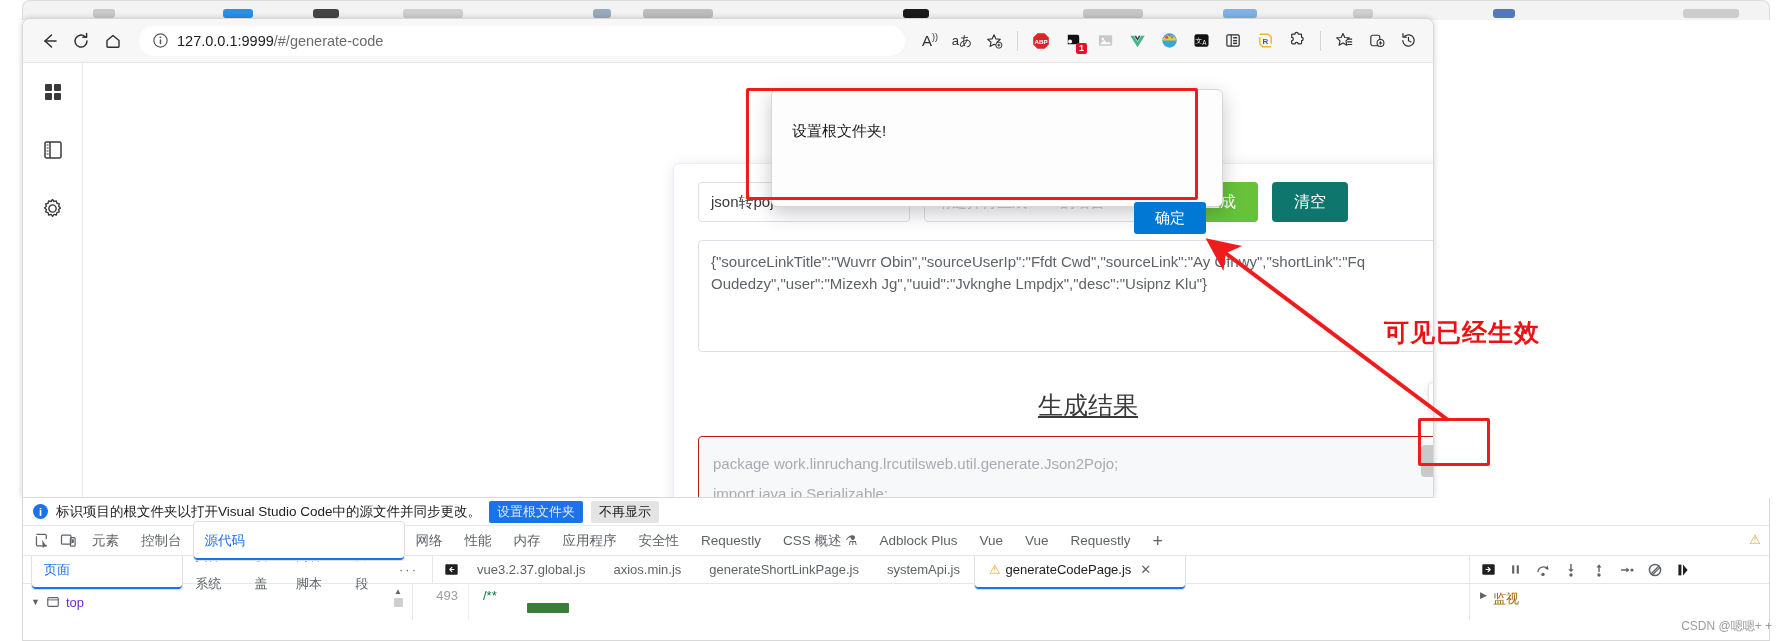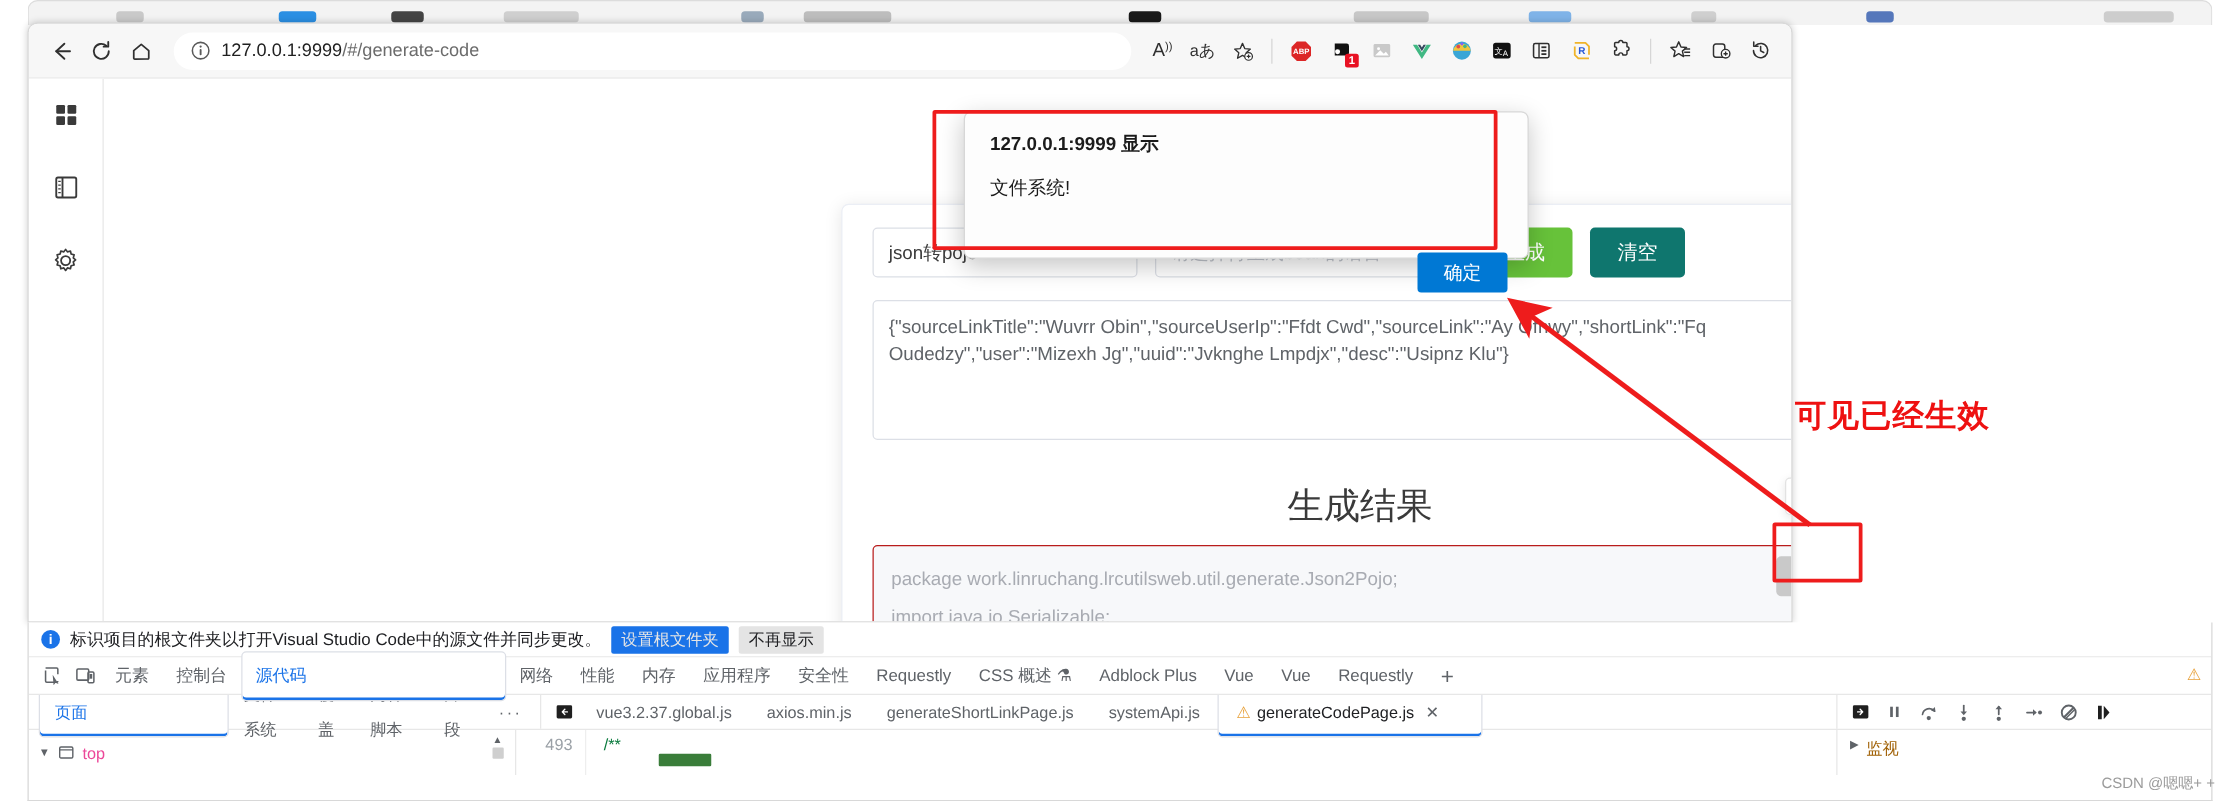--- a/index.html
+++ b/index.html
@@ -93,21 +93,21 @@
     margin-top:18px; width:100%; height:112px; border:1px solid #dcdfe6; border-radius:4px;
     padding:10px 12px; font-size:15px; line-height:22px; color:#5f6368; position:relative;
     overflow:hidden;
   }
   .resize-grip{
     position:absolute; right:2px; bottom:1px; width:10px;height:10px;
     background:linear-gradient(135deg,transparent 50%,#b9bcc2 50%,#b9bcc2 62%,transparent 62%,transparent 74%,#b9bcc2 74%,#b9bcc2 86%,transparent 86%);
   }
 
   .result-head{ margin-top:30px; position:relative; height:52px; }
-  .result-title{ text-align:center; font-size:29px; color:#3a3a3a; line-height:46px; font-weight:normal;}
+  .result-title{ text-align:center; font-size:25px; color:#3a3a3a; line-height:46px; font-weight:normal;text-decoration:underline;}
   .copy-tip{
     position:absolute; right:2px; top:0px; background:#fff; border:1px solid #e2e2e2;
     border-radius:4px; padding:5px 10px; font-size:13px; color:#333;
     box-shadow:0 2px 8px rgba(0,0,0,.10);
   }
   .code-box{
     margin-top:2px; width:100%; height:90px; border:1px solid #b91c1c; border-radius:4px;
     background:#f7f8fa; padding:12px 14px; font-size:15px; line-height:30px; color:#a8abb2;
     position:relative; overflow:hidden;
   }
@@ -181,21 +181,21 @@
   .dt-sub-mid{ flex:1; display:flex; align-items:center; gap:0; padding-left:6px; }
   .file-tab{ padding:0 14px; line-height:27px; font-size:13px; color:#5f6368; display:flex;align-items:center;gap:5px; }
   .file-tab.sel{ color:#202124; background:#fff; box-shadow: inset 0 -2px 0 #1a73e8; }
   .dt-sub-right{ width:300px; display:flex; align-items:center; gap:2px; border-left:1px solid #e7e7e7; padding-left:6px; }
   .dbg-ico{ width:26px;height:26px;display:flex;align-items:center;justify-content:center;color:#5f6368; }
   .panel-btn{ width:24px;height:20px;display:flex;align-items:center;justify-content:center;color:#202124; }
 
   .dt-body{ display:flex; height:36px; }
   .tree-pane{ width:390px; border-right:1px solid #e7e7e7; display:flex; align-items:center; padding:4px 8px; gap:6px;}
   .tree-pane .tri{ font-size:9px; color:#5f6368; }
-  .tree-pane .lbl{ font-size:13px; color:#ec4899; }
+  .tree-pane .lbl{ font-size:13px; color:#6d28d9; }
   .scroll-stub{ margin-left:auto; width:12px; height:30px; background:#fff; display:flex; flex-direction:column; align-items:center; }
   .scroll-stub .up{ font-size:8px;color:#5f6368; }
   .scroll-stub .thumb{ width:9px;height:9px;background:#cfcfcf;border-radius:1px;margin-top:2px; }
   .gutter{ width:56px; text-align:right; padding:4px 10px 0 0; color:#9aa0a6; font-size:13px; border-right:1px solid #eee;}
   .code-pane{ flex:1; padding:4px 0 0 14px; color:#0a7a3d; font-size:13px; position:relative; }
   .code-pane .sel-blob{ position:absolute; left:58px; top:19px; width:42px; height:10px; background:#3a7d3a; border-radius:1px;}
   .right-pane{ width:300px; border-left:1px solid #e7e7e7; padding:6px 10px; display:flex;align-items:flex-start;gap:6px;}
   .right-pane .tri{ font-size:9px; color:#5f6368; }
   .right-pane .lbl{ font-size:13px; color:#a16207; }
 
@@ -429,22 +429,21 @@
                   <rect x="7" y="6" width="10" height="12" rx="1.4" fill="#c9c9c9" stroke="#222" stroke-width="1.4"></rect>
                 </svg>
             </div>
           </div>
         </div>
 
       </div>
     </div>
 
     <div class="alert">
-      <div class="alert-title">127.0.0.1:9999 显示</div>
-      <div class="alert-msg">文件系统!</div>
+      <div class="alert-msg">设置根文件夹!</div>
       <button class="alert-ok">确定</button>
     </div>
 
   </div>
 
   <div class="devtools">
 
     <div class="dt-notice">
       <span class="i-circle">i</span>
       <span class="txt">标识项目的根文件夹以打开Visual Studio Code中的源文件并同步更改。</span>
@@ -603,17 +602,17 @@
 
   <svg class="annot-arrow">
     <defs>
       <marker id="ah" markerWidth="9" markerHeight="9" refX="6.5" refY="4.5" orient="auto">
         <path d="M0,0.6 L8.5,4.5 L0,8.4 L2.2,4.5 Z" fill="#ee1c1c"></path>
       </marker>
     </defs>
     <line x1="1448" y1="420" x2="1212" y2="243" stroke="#ee1c1c" stroke-width="4" marker-end="url(#ah)"></line>
   </svg>
 
-  <div class="annot-text" style="left:1436px; top:316px;">可见已经生效</div>
+  <div class="annot-text" style="left:1384px; top:316px;">可见已经生效</div>
 
   <div class="watermark">CSDN @嗯嗯+ +</div>
 
 </div>
 
 </body></html>

